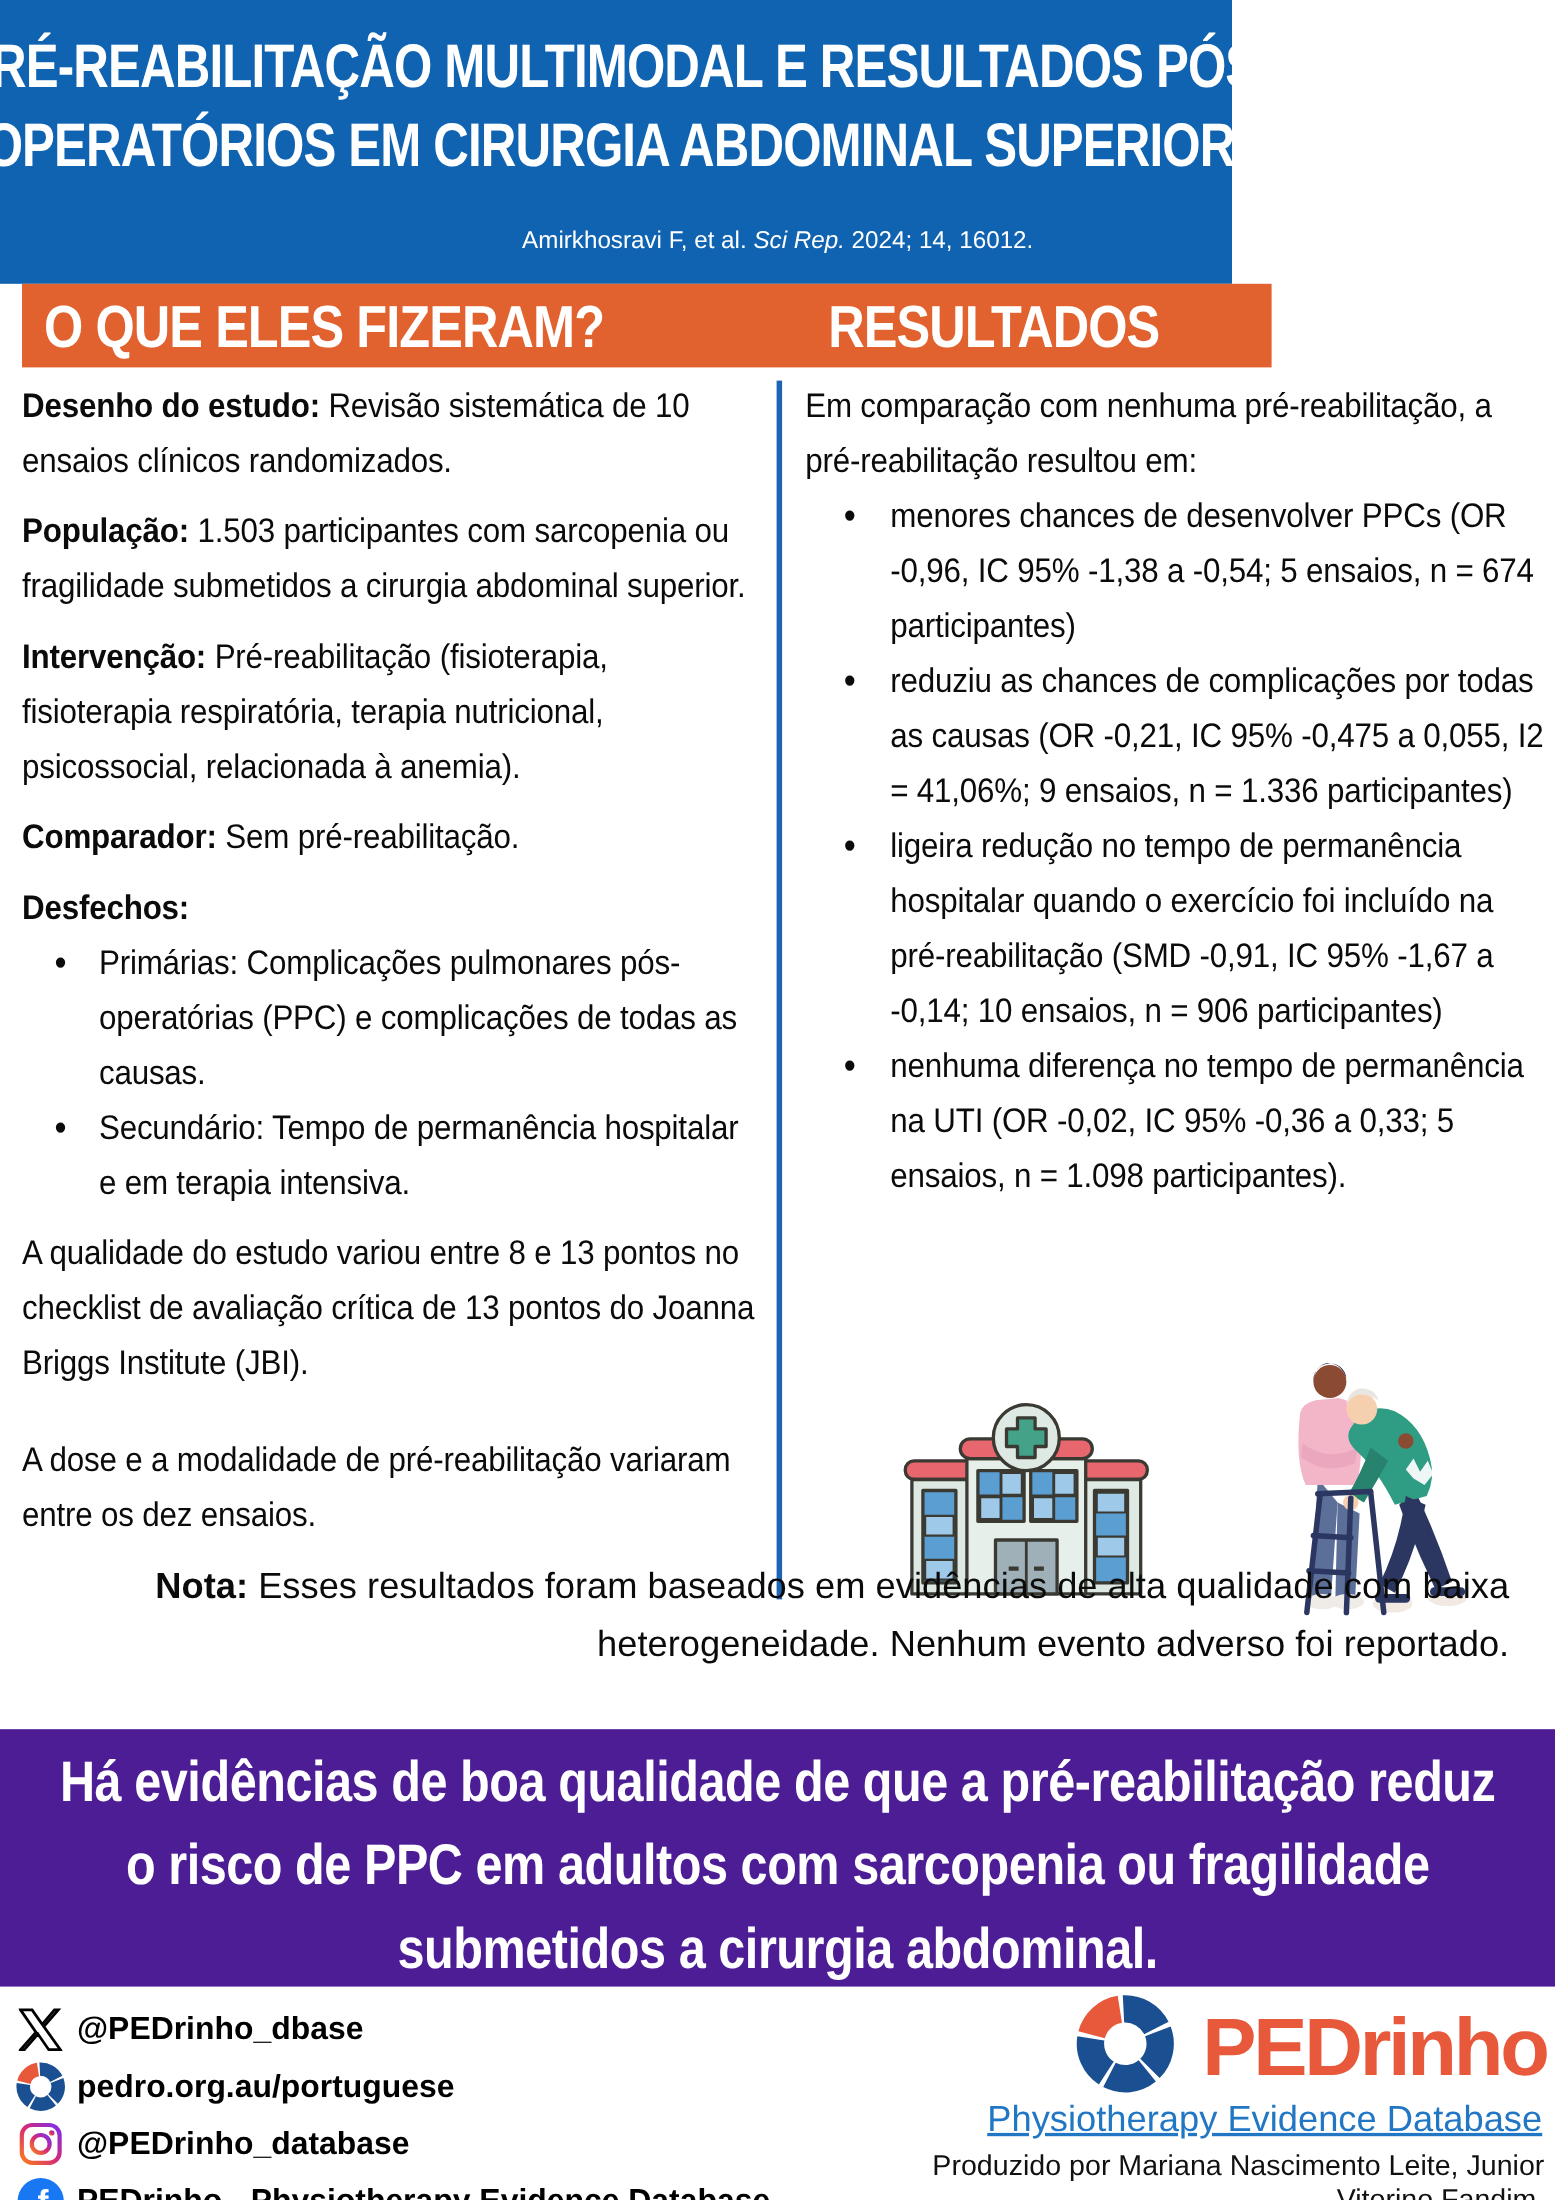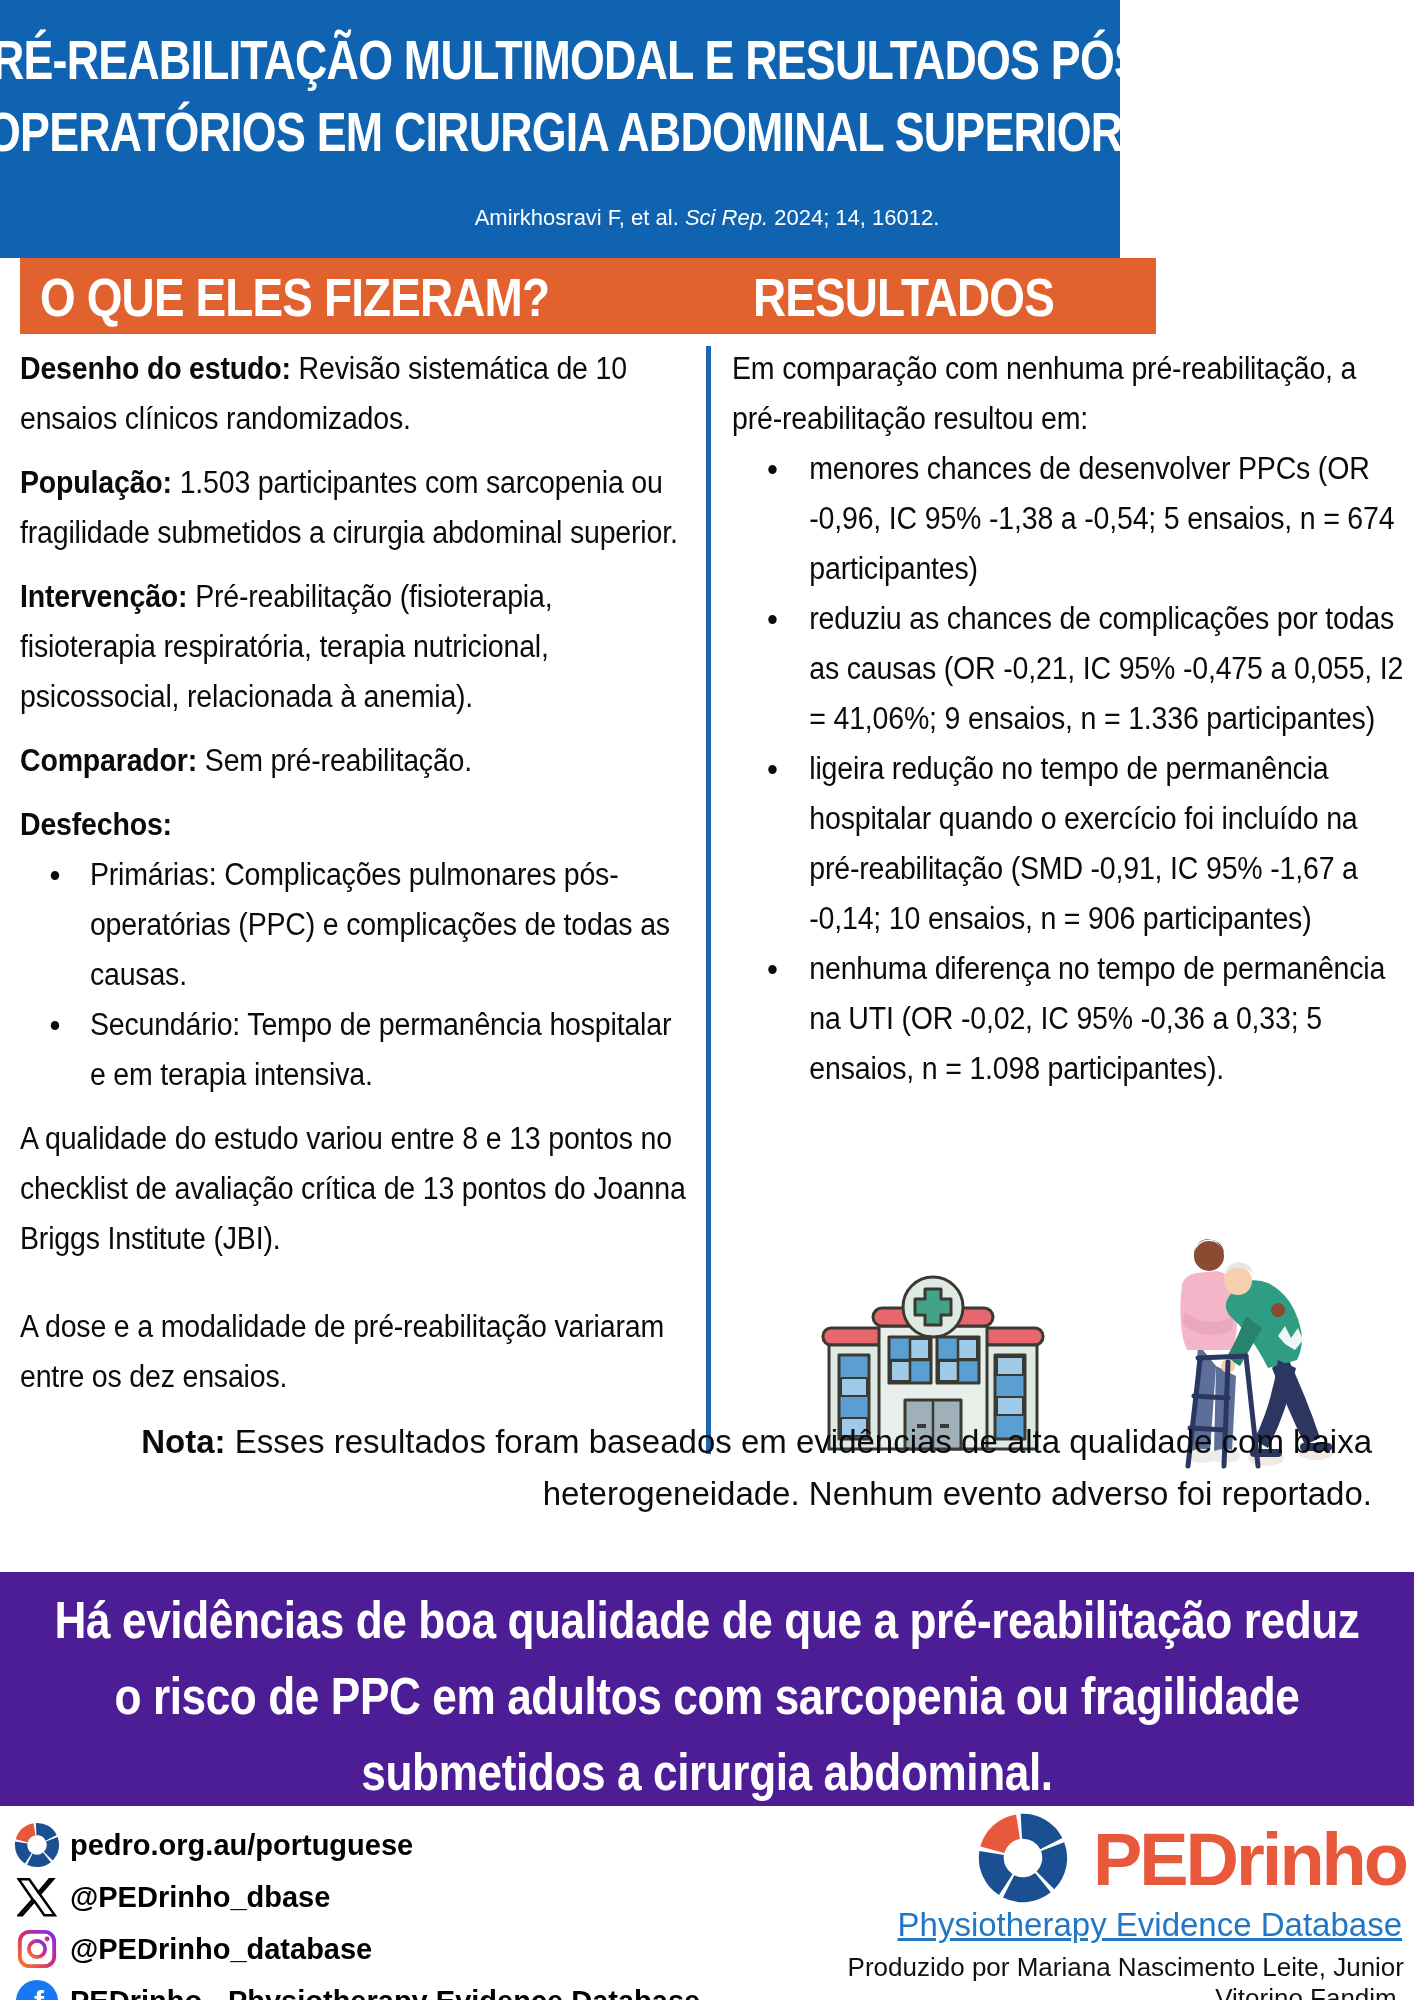--- a/index.html
+++ b/index.html
@@ -183,37 +183,37 @@
 
   <div class="nota"><b>Nota:</b> <span>Esses resultados foram baseados em evidências de alta qualidade com baixa heterogeneidade. Nenhum evento adverso foi reportado.</span></div>
 
   <div class="conclusion">
     <div class="conclusion-text">Há evidências de boa qualidade de que a pré-reabilitação reduz o risco de PPC em adultos com sarcopenia ou fragilidade submetidos a cirurgia abdominal.</div>
   </div>
 
   <div class="social">
     <div class="social-row">
       <span class="icon">
+        <svg width="40" height="40" viewBox="0 0 24 24">
+          <path d="M13.7 10.4 L21.6 1.3 h-2.1 L12.8 9.2 L7.3 1.3 H1 l8.4 12.2 L1 23 h2.1 l7.4 -8.5 l5.9 8.5 h6.3 Z" fill="#ffffff" stroke="#000000" stroke-width="1.5"></path>
+        </svg>
+      </span>
+      <span class="label">@PEDrinho_dbase</span>
+    </div>
+    <div class="social-row">
+      <span class="icon">
         <svg width="46" height="46" viewBox="0 0 100 100">
           <path d="M3.6 37.6 A48 48 0 0 1 42.5 2.6 L46.7 29.3 A21 21 0 0 0 29.7 44.6 Z" fill="#e8583a"></path>
           <path d="M47.5 2.0 A48 48 0 0 1 92.8 28.2 L68.7 40.5 A21 21 0 0 0 48.9 29.0 Z" fill="#1a5091"></path>
           <path d="M94.8 32.8 A48 48 0 0 1 83.9 83.9 L64.8 64.8 A21 21 0 0 0 69.6 42.5 Z" fill="#1a5091"></path>
           <path d="M80.2 87.3 A48 48 0 0 1 28.2 92.8 L40.5 68.7 A21 21 0 0 0 63.2 66.3 Z" fill="#1a5091"></path>
           <path d="M23.9 90.2 A48 48 0 0 1 2.6 42.5 L29.3 46.7 A21 21 0 0 0 38.6 67.6 Z" fill="#1a5091"></path>
         </svg>
       </span>
       <span class="label">pedro.org.au/portuguese</span>
-    </div>
-    <div class="social-row">
-      <span class="icon">
-        <svg width="40" height="40" viewBox="0 0 24 24">
-          <path d="M13.7 10.4 L21.6 1.3 h-2.1 L12.8 9.2 L7.3 1.3 H1 l8.4 12.2 L1 23 h2.1 l7.4 -8.5 l5.9 8.5 h6.3 Z" fill="#ffffff" stroke="#000000" stroke-width="1.5"></path>
-        </svg>
-      </span>
-      <span class="label">@PEDrinho_dbase</span>
     </div>
     <div class="social-row">
       <span class="icon">
         <svg width="42" height="42" viewBox="0 0 44 44">
           <defs>
             <linearGradient id="ig-grad" x1="0" y1="1" x2="1" y2="0">
               <stop offset="0" stop-color="#fa7e1e"></stop>
               <stop offset="0.5" stop-color="#d62976"></stop>
               <stop offset="1" stop-color="#7b2ff0"></stop>
             </linearGradient>

